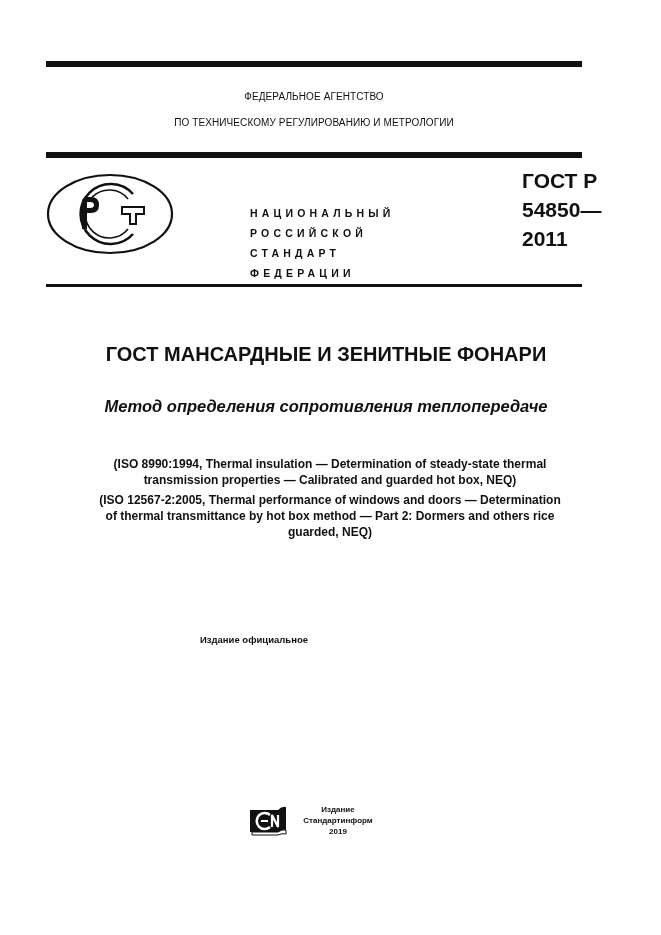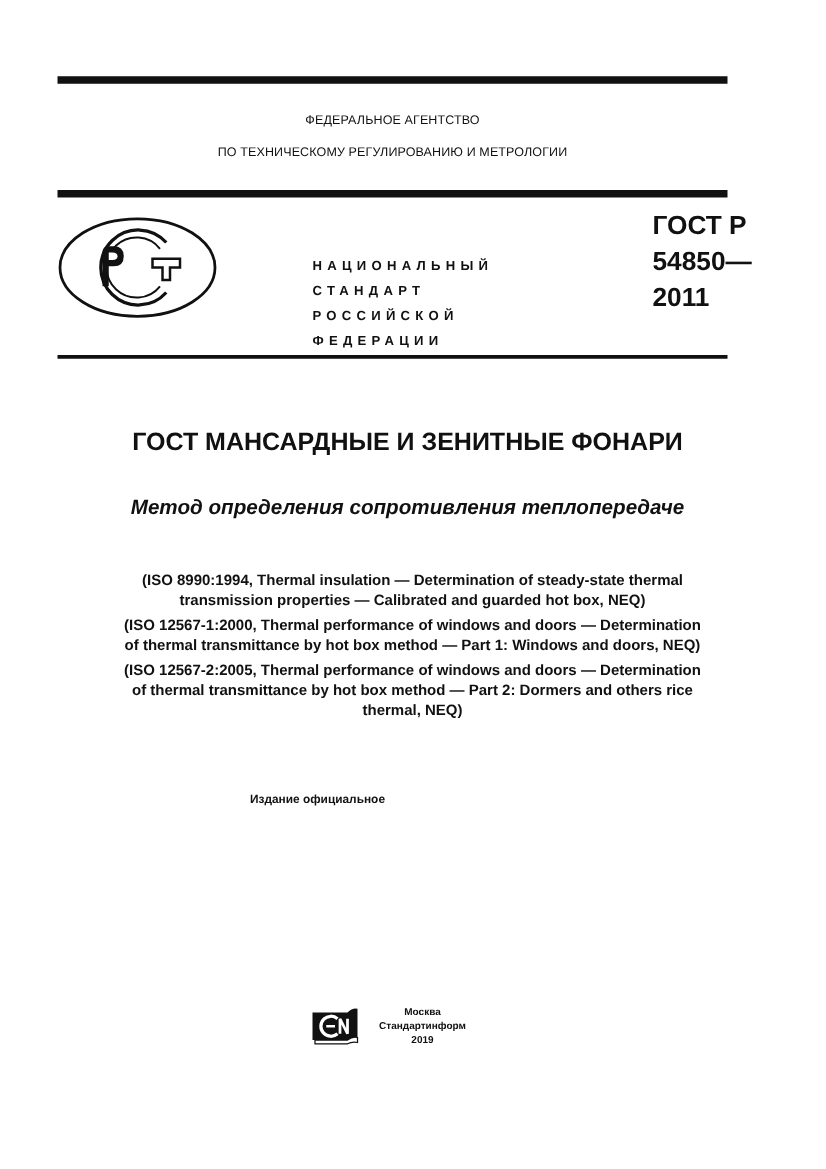--- a/index.html
+++ b/index.html
@@ -148,59 +148,55 @@
 
     <path d="M 36 57 L 36 30 Q 36 25 41 25 L 45 25 Q 53 25 53 33 Q 53 41 45 41 L 41 41 L 41 57 Z" fill="#111"></path>
     <path d="M 41 30 L 44 30 Q 48 30 48 33 Q 48 36 44 36 L 41 36 Z" fill="#fff"></path>
 
     <path d="M 76 35 L 98 35 L 98 42 L 90 42 L 90 52 L 84 52 L 84 42 L 76 42 Z" fill="none" stroke="#111" stroke-width="2"></path>
   </svg>
 </div>
 
 <div class="national">
   <div>НАЦИОНАЛЬНЫЙ</div>
+  <div>РОССИЙСКОЙ</div>
   <div>СТАНДАРТ</div>
-  <div>РОССИЙСКОЙ</div>
   <div>ФЕДЕРАЦИИ</div>
 </div>
 
 <div class="gost-number">
   <div>ГОСТ Р</div>
   <div>54850—</div>
   <div>2011</div>
 </div>
 
 <div class="main-title">ГОСТ МАНСАРДНЫЕ И ЗЕНИТНЫЕ ФОНАРИ</div>
 <div class="sub-title">Метод определения сопротивления теплопередаче</div>
 
 <div class="refs">
   <div class="ref">
     <div>(ISO 8990:1994, Thermal insulation — Determination of steady-state thermal</div>
     <div>transmission properties — Calibrated and guarded hot box, NEQ)</div>
   </div>
   <div class="ref">
-    <div>(ISO 12567-1:2000, Thermal performance of windows and doors — Determination</div>
-    <div>of thermal transmittance by hot box method — Part 1: Windows and doors, NEQ)</div>
-  </div>
-  <div class="ref">
     <div>(ISO 12567-2:2005, Thermal performance of windows and doors — Determination</div>
     <div>of thermal transmittance by hot box method — Part 2: Dormers and others rice</div>
-    <div>thermal, NEQ)</div>
+    <div>guarded, NEQ)</div>
   </div>
 </div>
 
 <div class="edition">Издание официальное</div>
 
 <div class="publisher-logo">
   <svg width="40" height="32" viewBox="0 0 40 32" xmlns="http://www.w3.org/2000/svg">
     <path d="M 2 6 L 30 6 Q 34 2 38 3 L 38 26 Q 34 25 30 28 L 2 28 Z" fill="#111"></path>
     <path d="M 4 28 L 30 28 Q 34 25 38 26 L 38 30 Q 34 29 30 31 L 4 31 Z" fill="none" stroke="#111" stroke-width="1"></path>
     <path d="M 22 11 A 8 8 0 1 0 22 23" fill="none" stroke="#fff" stroke-width="2.6"></path>
     <path d="M 13 17 L 20 17" stroke="#fff" stroke-width="2"></path>
     <path d="M 24 23 L 24 11 L 30 23 L 30 11" fill="none" stroke="#fff" stroke-width="2.2"></path>
   </svg>
 </div>
 
 <div class="publisher">
-  <div>Москва</div>
+  <div>Издание</div>
   <div>Стандартинформ</div>
   <div>2019</div>
 </div>
 
 </body></html>

